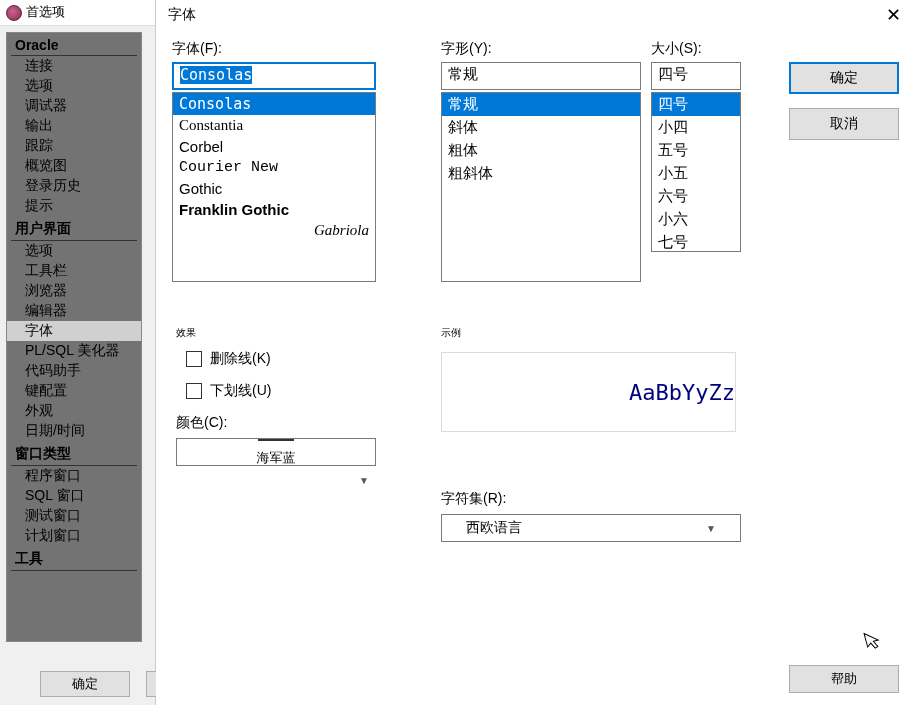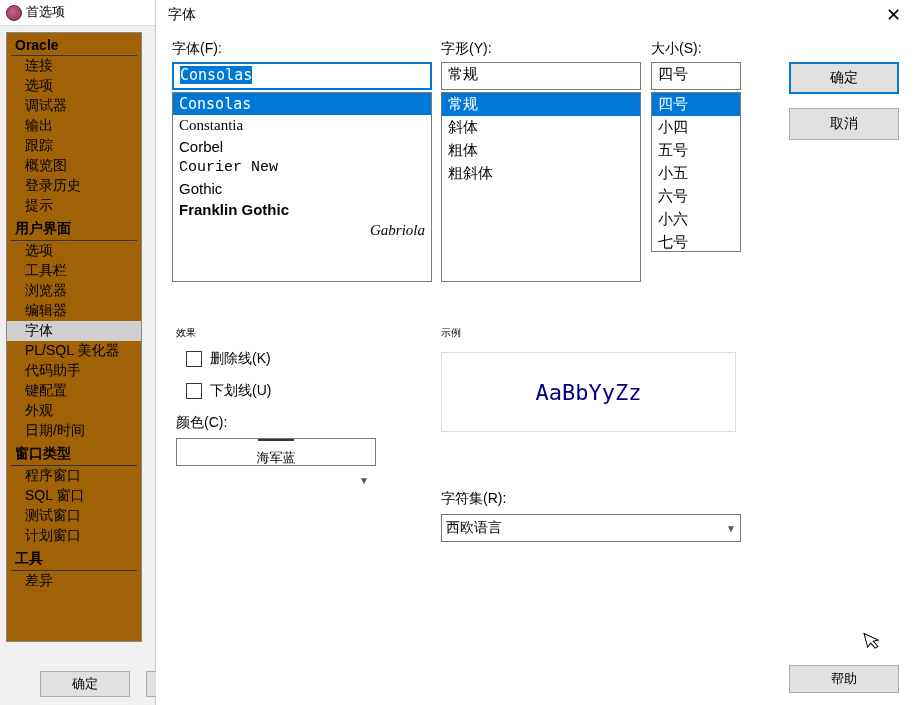--- a/index.html
+++ b/index.html
@@ -33,21 +33,21 @@
       border-bottom: 1px solid #ddd;
     }
     .prefs-icon {
       width: 16px; height: 16px;
       background: radial-gradient(circle at 40% 40%, #d06090, #803050);
       border-radius: 50%;
       border: 1px solid #602040;
       position: relative;
     }
     .prefs-tree {
-      background: #a16207;
+      background: #737373;
       border: 1px solid #888;
       margin: 6px 13px 0 6px;
       height: 610px;
       overflow: hidden;
     }
     .tree-section {
       font-weight: bold;
       padding: 2px 4px;
       border-bottom: 1px solid #333;
       margin: 2px 4px 0 4px;
@@ -97,21 +97,21 @@
     }
     .close-x {
       font-size: 18px;
       cursor: pointer;
       padding: 2px 8px;
     }
     
     .field-col {
       position: absolute;
     }
-    .col-font { left: 16px; top: 40px; width: 260px; }
+    .col-font { left: 16px; top: 40px; width: 204px; }
     .col-style { left: 285px; top: 40px; width: 200px; }
     .col-size { left: 495px; top: 40px; width: 90px; }
     
     .field-label {
       font-size: 14px;
       margin-bottom: 4px;
     }
     .field-input {
       width: 100%;
       height: 28px;
@@ -217,21 +217,21 @@
       font-size: 10px;
       color: #555;
     }
     
     .sample-box {
       border: 1px solid #dcdcdc;
       width: 295px;
       height: 80px;
       display: flex;
       align-items: center;
-      justify-content: center;
+      justify-content: flex-end;
       margin-top: 12px;
     }
     .sample-text {
       font-family: Consolas, monospace;
       font-size: 22px;
       color: #000080;
     }
     
     .charset-label {
       position: absolute;
@@ -241,21 +241,21 @@
     }
     .charset-select {
       position: absolute;
       left: 285px;
       top: 514px;
       width: 300px;
       height: 28px;
       border: 1px solid #7a7a7a;
       display: flex;
       align-items: center;
-      padding: 0 4px;
+      padding: 0 24px;
       cursor: pointer;
       font-size: 14px;
     }
     
     .help-btn {
       position: absolute;
       right: 22px;
       bottom: 12px;
       width: 110px;
       height: 28px;
@@ -310,21 +310,20 @@
     <div class="tree-item">外观</div>
     <div class="tree-item">日期/时间</div>
 
     <div class="tree-section">窗口类型</div>
     <div class="tree-item">程序窗口</div>
     <div class="tree-item">SQL 窗口</div>
     <div class="tree-item">测试窗口</div>
     <div class="tree-item">计划窗口</div>
 
     <div class="tree-section">工具</div>
-    <div class="tree-item">差异</div>
   </div>
   <div class="prefs-buttons">
     <button class="prefs-btn">确定</button>
     <button class="prefs-btn">取消</button>
     <button class="prefs-btn">应用</button>
   </div>
 </div>
 
 <div class="font-dialog">
   <div class="font-titlebar">

